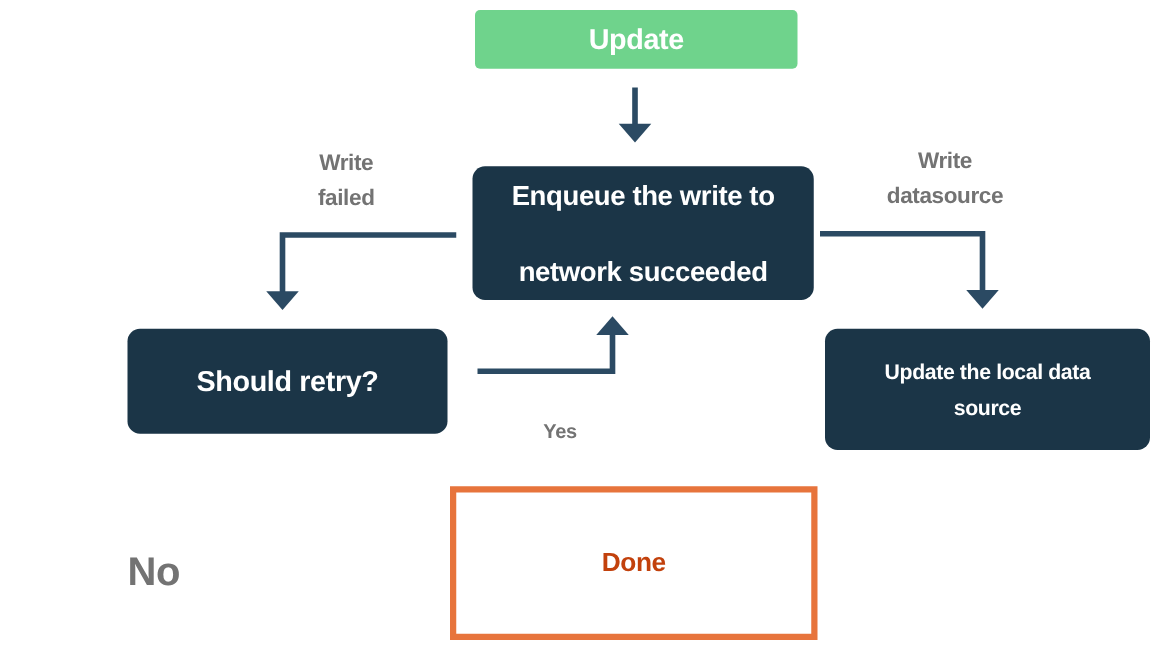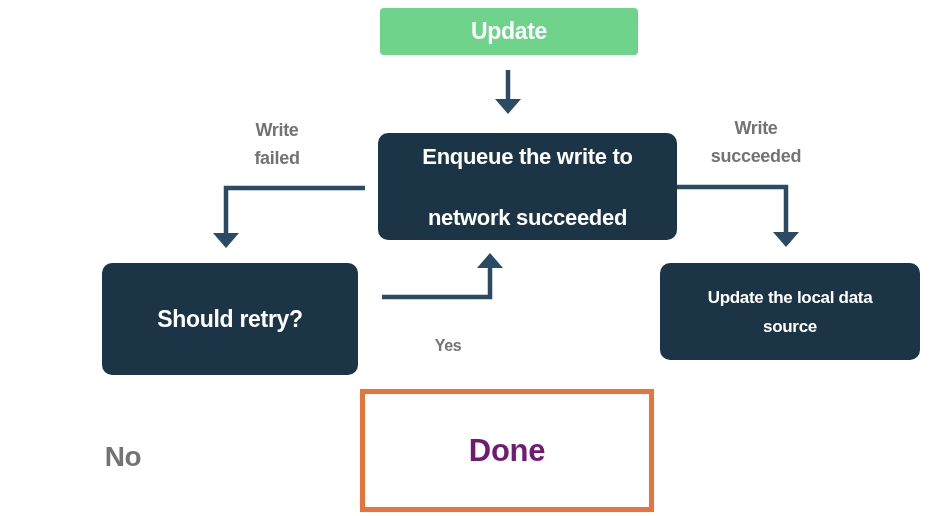--- a/index.html
+++ b/index.html
@@ -52,50 +52,50 @@
     font-size: 23px;
   }
   .node-navy {
     background: #1b3547;
     border-radius: 10px;
     color: #ffffff;
   }
   .node-enqueue {
     left: 378px;
     top: 133px;
-    width: 299px;
+    width: 273px;
     height: 107px;
     font-size: 22px;
     line-height: 29px;
     gap: 32px;
   }
   .node-should-retry {
     left: 102px;
     top: 263px;
     width: 256px;
-    height: 112px;
+    height: 84px;
     font-size: 23px;
   }
   .node-update {
     left: 660px;
     top: 263px;
     width: 260px;
     height: 97px;
     font-size: 17px;
     line-height: 29px;
   }
   .node-done {
     left: 360px;
     top: 389px;
     width: 284px;
     height: 113px;
     background: transparent;
     border: 5px solid #e7743c;
-    color: #701a75;
-    font-size: 31px;
+    color: #c2410c;
+    font-size: 21px;
   }
   .edge-label {
     position: absolute;
     text-align: center;
     font-weight: 700;
     color: #737373;
     font-size: 18px;
     line-height: 28px;
     letter-spacing: -0.3px;
   }
@@ -112,21 +112,21 @@
   .label-yes {
     left: 408px;
     top: 332px;
     width: 80px;
     font-size: 16px;
   }
   .label-no {
     left: 83px;
     top: 443px;
     width: 80px;
-    font-size: 28px;
+    font-size: 32px;
   }
 </style>
 </head>
 <body>
 
 <div class="canvas">
 
   <svg class="edges-svg" viewBox="0 0 930 516" xmlns="http://www.w3.org/2000/svg">
     <g>
       <polyline points="508,70 508,100" stroke="#2b4a63"></polyline>
@@ -168,20 +168,20 @@
     <span>Done</span>
   </div>
 
   <div class="edge-label label-write-failed">
     <div>Write</div>
     <div>failed</div>
   </div>
 
   <div class="edge-label label-write-succeeded">
     <div>Write</div>
-    <div>succeeded</div>
+    <div>datasource</div>
   </div>
 
   <div class="edge-label label-yes">Yes</div>
 
   <div class="edge-label label-no">No</div>
 
 </div>
 
 </body></html>

